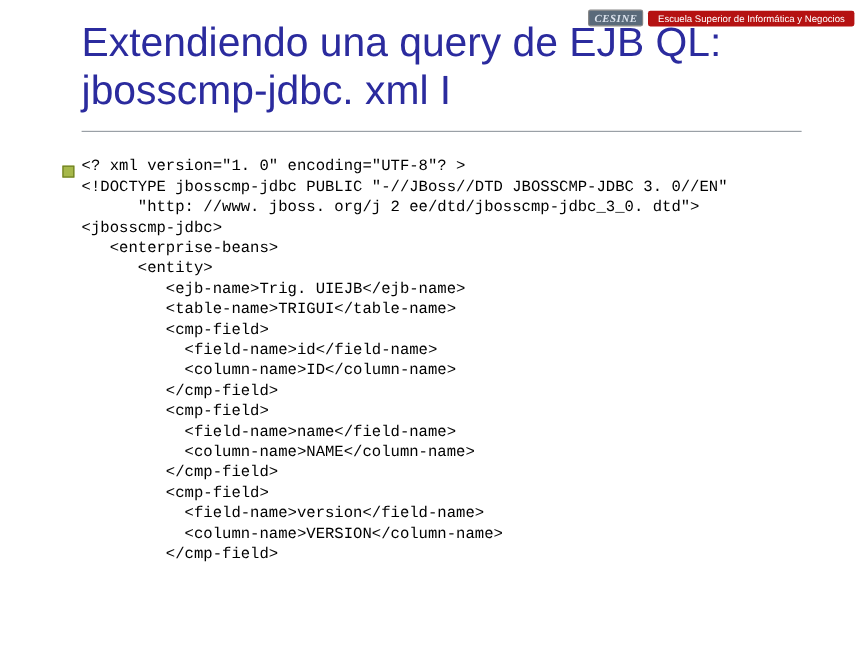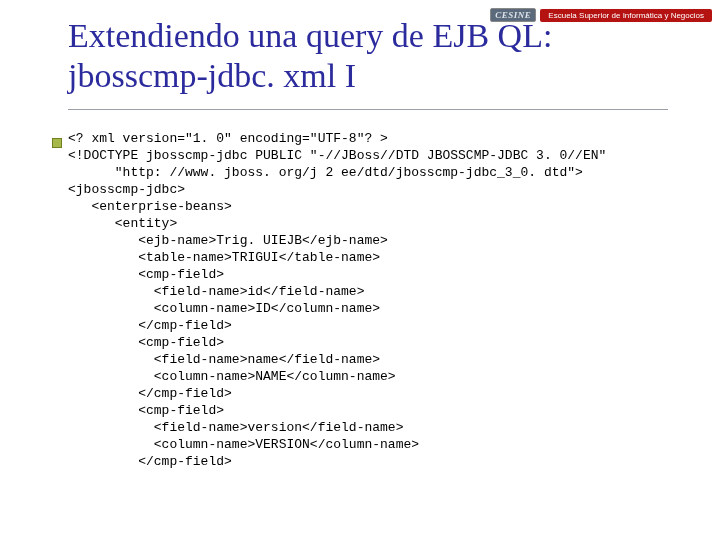--- a/index.html
+++ b/index.html
@@ -45,21 +45,21 @@
     font-size: 8px;
     border-radius: 2px;
     white-space: nowrap;
     text-align: center;
   }
   .title {
     position: absolute;
     left: 68px;
     top: 16px;
     right: 20px;
-    font-family: Liberation Serif, serif;
+    font-family: Liberation Sans, sans-serif;
     font-size: 34px;
     line-height: 1.18;
     color: #2b2b9e;
     font-weight: 400;
   }
   .title-rule {
     position: absolute;
     left: 68px;
     top: 109px;
     width: 600px;

